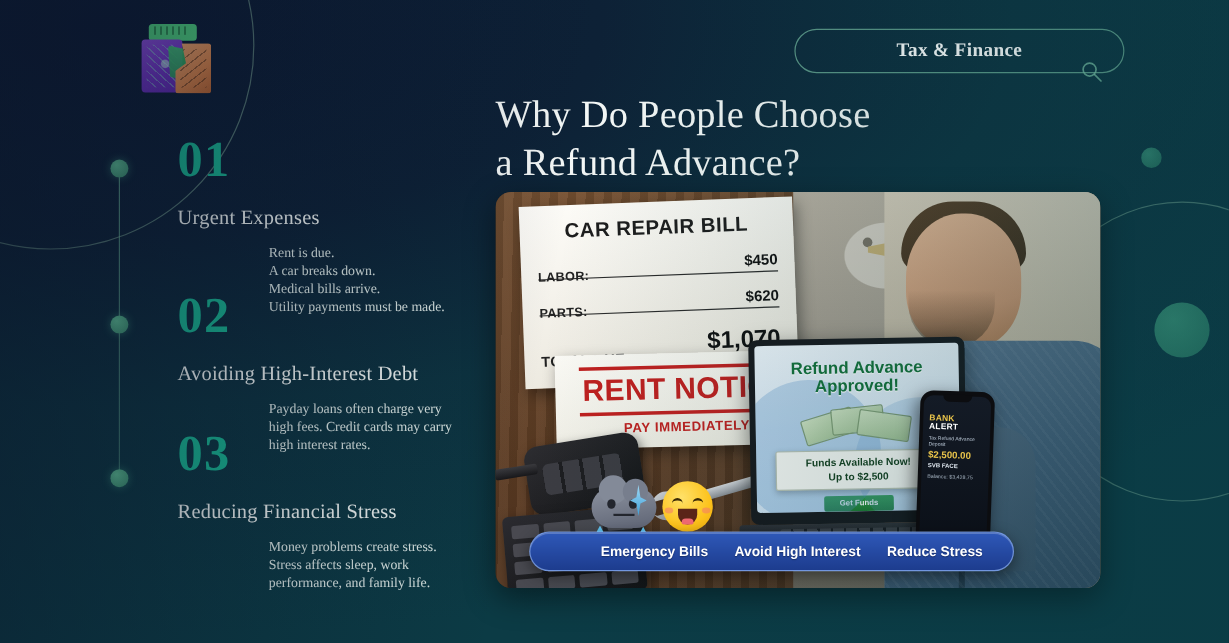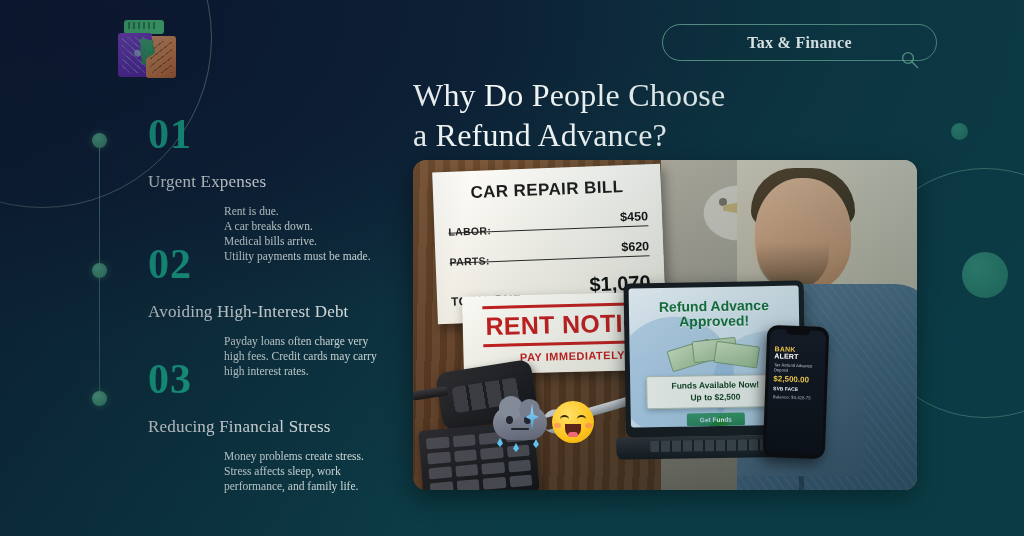--- a/index.html
+++ b/index.html
@@ -638,15 +638,22 @@
       </div>
       <div class="sun-face">
         <div class="sf-eye l"></div>
           <div class="sf-eye r"></div>
         <div class="blush l"></div>
           <div class="blush r"></div>
         <div class="sf-mouth"></div>
       </div>
     </div>
 
+    <div class="pillbar">
+      <span class="seg first">Emergency Bills</span>
+      <span class="sep"></span>
+      <span class="seg">Avoid High Interest</span>
+      <span class="sep"></span>
+      <span class="seg">Reduce Stress</span>
+    </div>
 
   </div>
 </div>
 
 </body></html>

